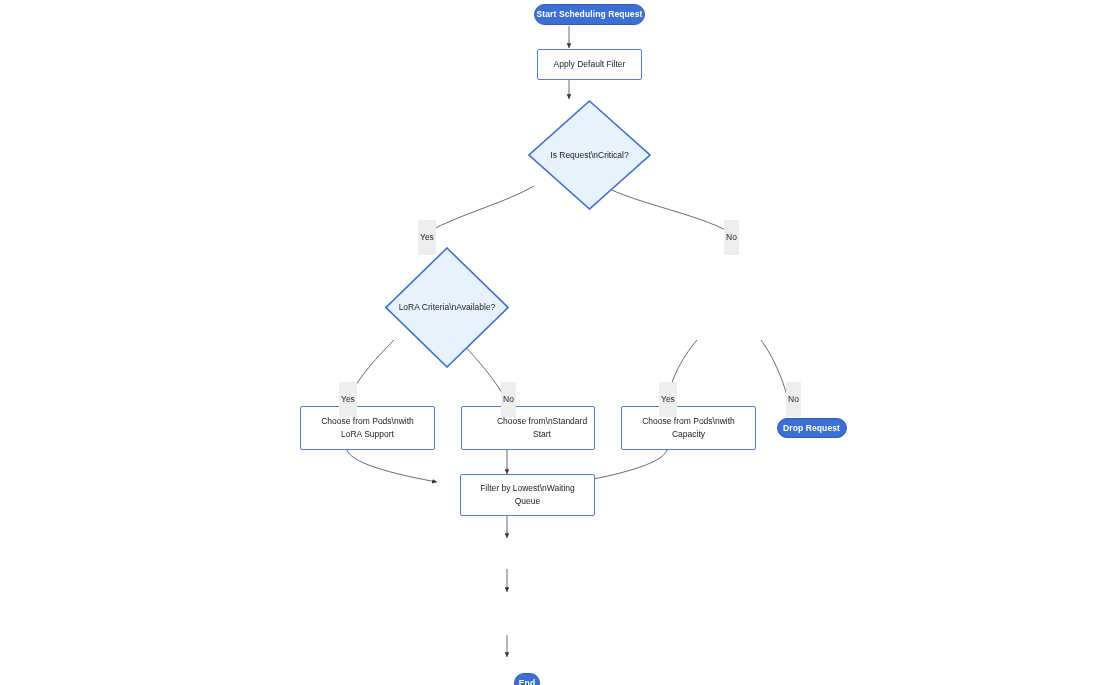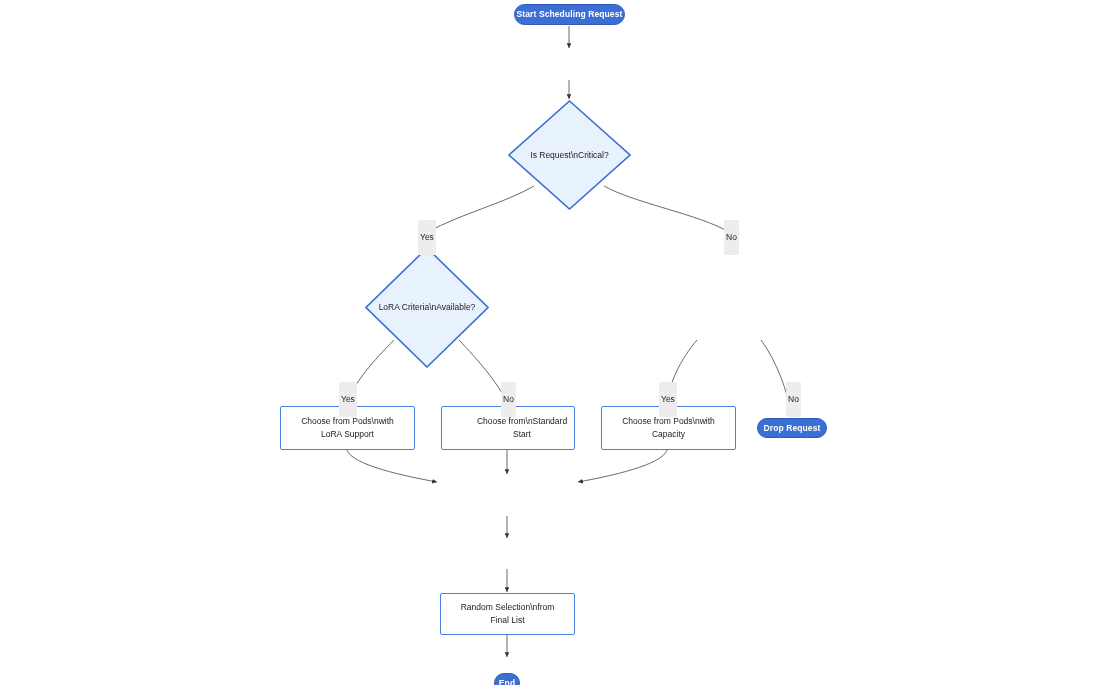--- a/index.html
+++ b/index.html
@@ -30,20 +30,21 @@
     pointer-events: none;
   }
   .node {
     position: absolute;
     box-sizing: border-box;
     display: flex;
     align-items: center;
     justify-content: center;
     text-align: center;
     line-height: 13px;
+    margin-left: 20px;
   }
   
   .node.terminal {
     background: #3b6fd4;
     color: #ffffff;
     border: 1px solid #2f5cbb;
     border-radius: 999px;
     font-size: 8.5px;
     font-weight: bold;
     letter-spacing: 0.1px;
@@ -131,20 +132,23 @@
       <path d="M507,569 L507,592"></path>
       
       <path d="M507,635 L507,657"></path>
     </g>
   </svg>
 
   <div class="node terminal" style="left:514px; top:4px; width:111px; height:21px;">
     <span>Start Scheduling Request</span>
   </div>
 
+  <div class="node process" style="left:517px; top:49px; width:105px; height:31px;">
+    <span>Apply Default Filter</span>
+  </div>
 
   <div class="node decision" style="left:365px; top:247px; width:124px; height:121px;">
     <svg class="dia-shape" viewBox="0 0 124 121" preserveAspectRatio="none">
       <polygon points="62,1 123,60.5 62,120 1,60.5" fill="#e8f2fd" stroke="#3b6fd4" stroke-width="1.6"></polygon>
     </svg>
     <span class="dia-label">LoRA Criteria\nAvailable?</span>
   </div>
 
   <div class="node decision" style="left:508px; top:100px; width:123px; height:110px;">
     <svg class="dia-shape" viewBox="0 0 123 110" preserveAspectRatio="none">
@@ -168,32 +172,32 @@
     </span>
   </div>
 
   <div class="node process" style="left:601px; top:406px; width:135px; height:44px;">
     <span>
       <span class="nline">Choose from Pods\nwith</span>
       <span class="nline">Capacity</span>
     </span>
   </div>
 
-  <div class="node terminal" style="left:757px; top:418px; width:70px; height:20px;">
+  <div class="node terminal" style="left:757px; top:418px; width:70px; height:20px;justify-content:flex-end;">
     <span>Drop Request</span>
   </div>
 
-
-
-  <div class="node process" style="left:440px; top:593px; width:135px; height:42px;">
-    <span>
-      <span class="nline">Random Selection\nfrom</span>
-      <span class="nline">Final List</span>
-    </span>
-  </div>
+  <div class="node process" style="left:440px; top:474px; width:135px; height:42px;">
+    <span>
+      <span class="nline">Filter by Lowest\nWaiting</span>
+      <span class="nline">Queue</span>
+    </span>
+  </div>
+
+
 
   <div class="node terminal" style="left:494px; top:673px; width:26px; height:20px;">
     <span>End</span>
   </div>
 
   <div class="edge-label" style="left:418px; top:220px;">Yes</div>
   <div class="edge-label" style="left:724px; top:220px;">No</div>
   <div class="edge-label" style="left:339px; top:382px;">Yes</div>
   <div class="edge-label" style="left:501px; top:382px;">No</div>
   <div class="edge-label" style="left:659px; top:382px;">Yes</div>

